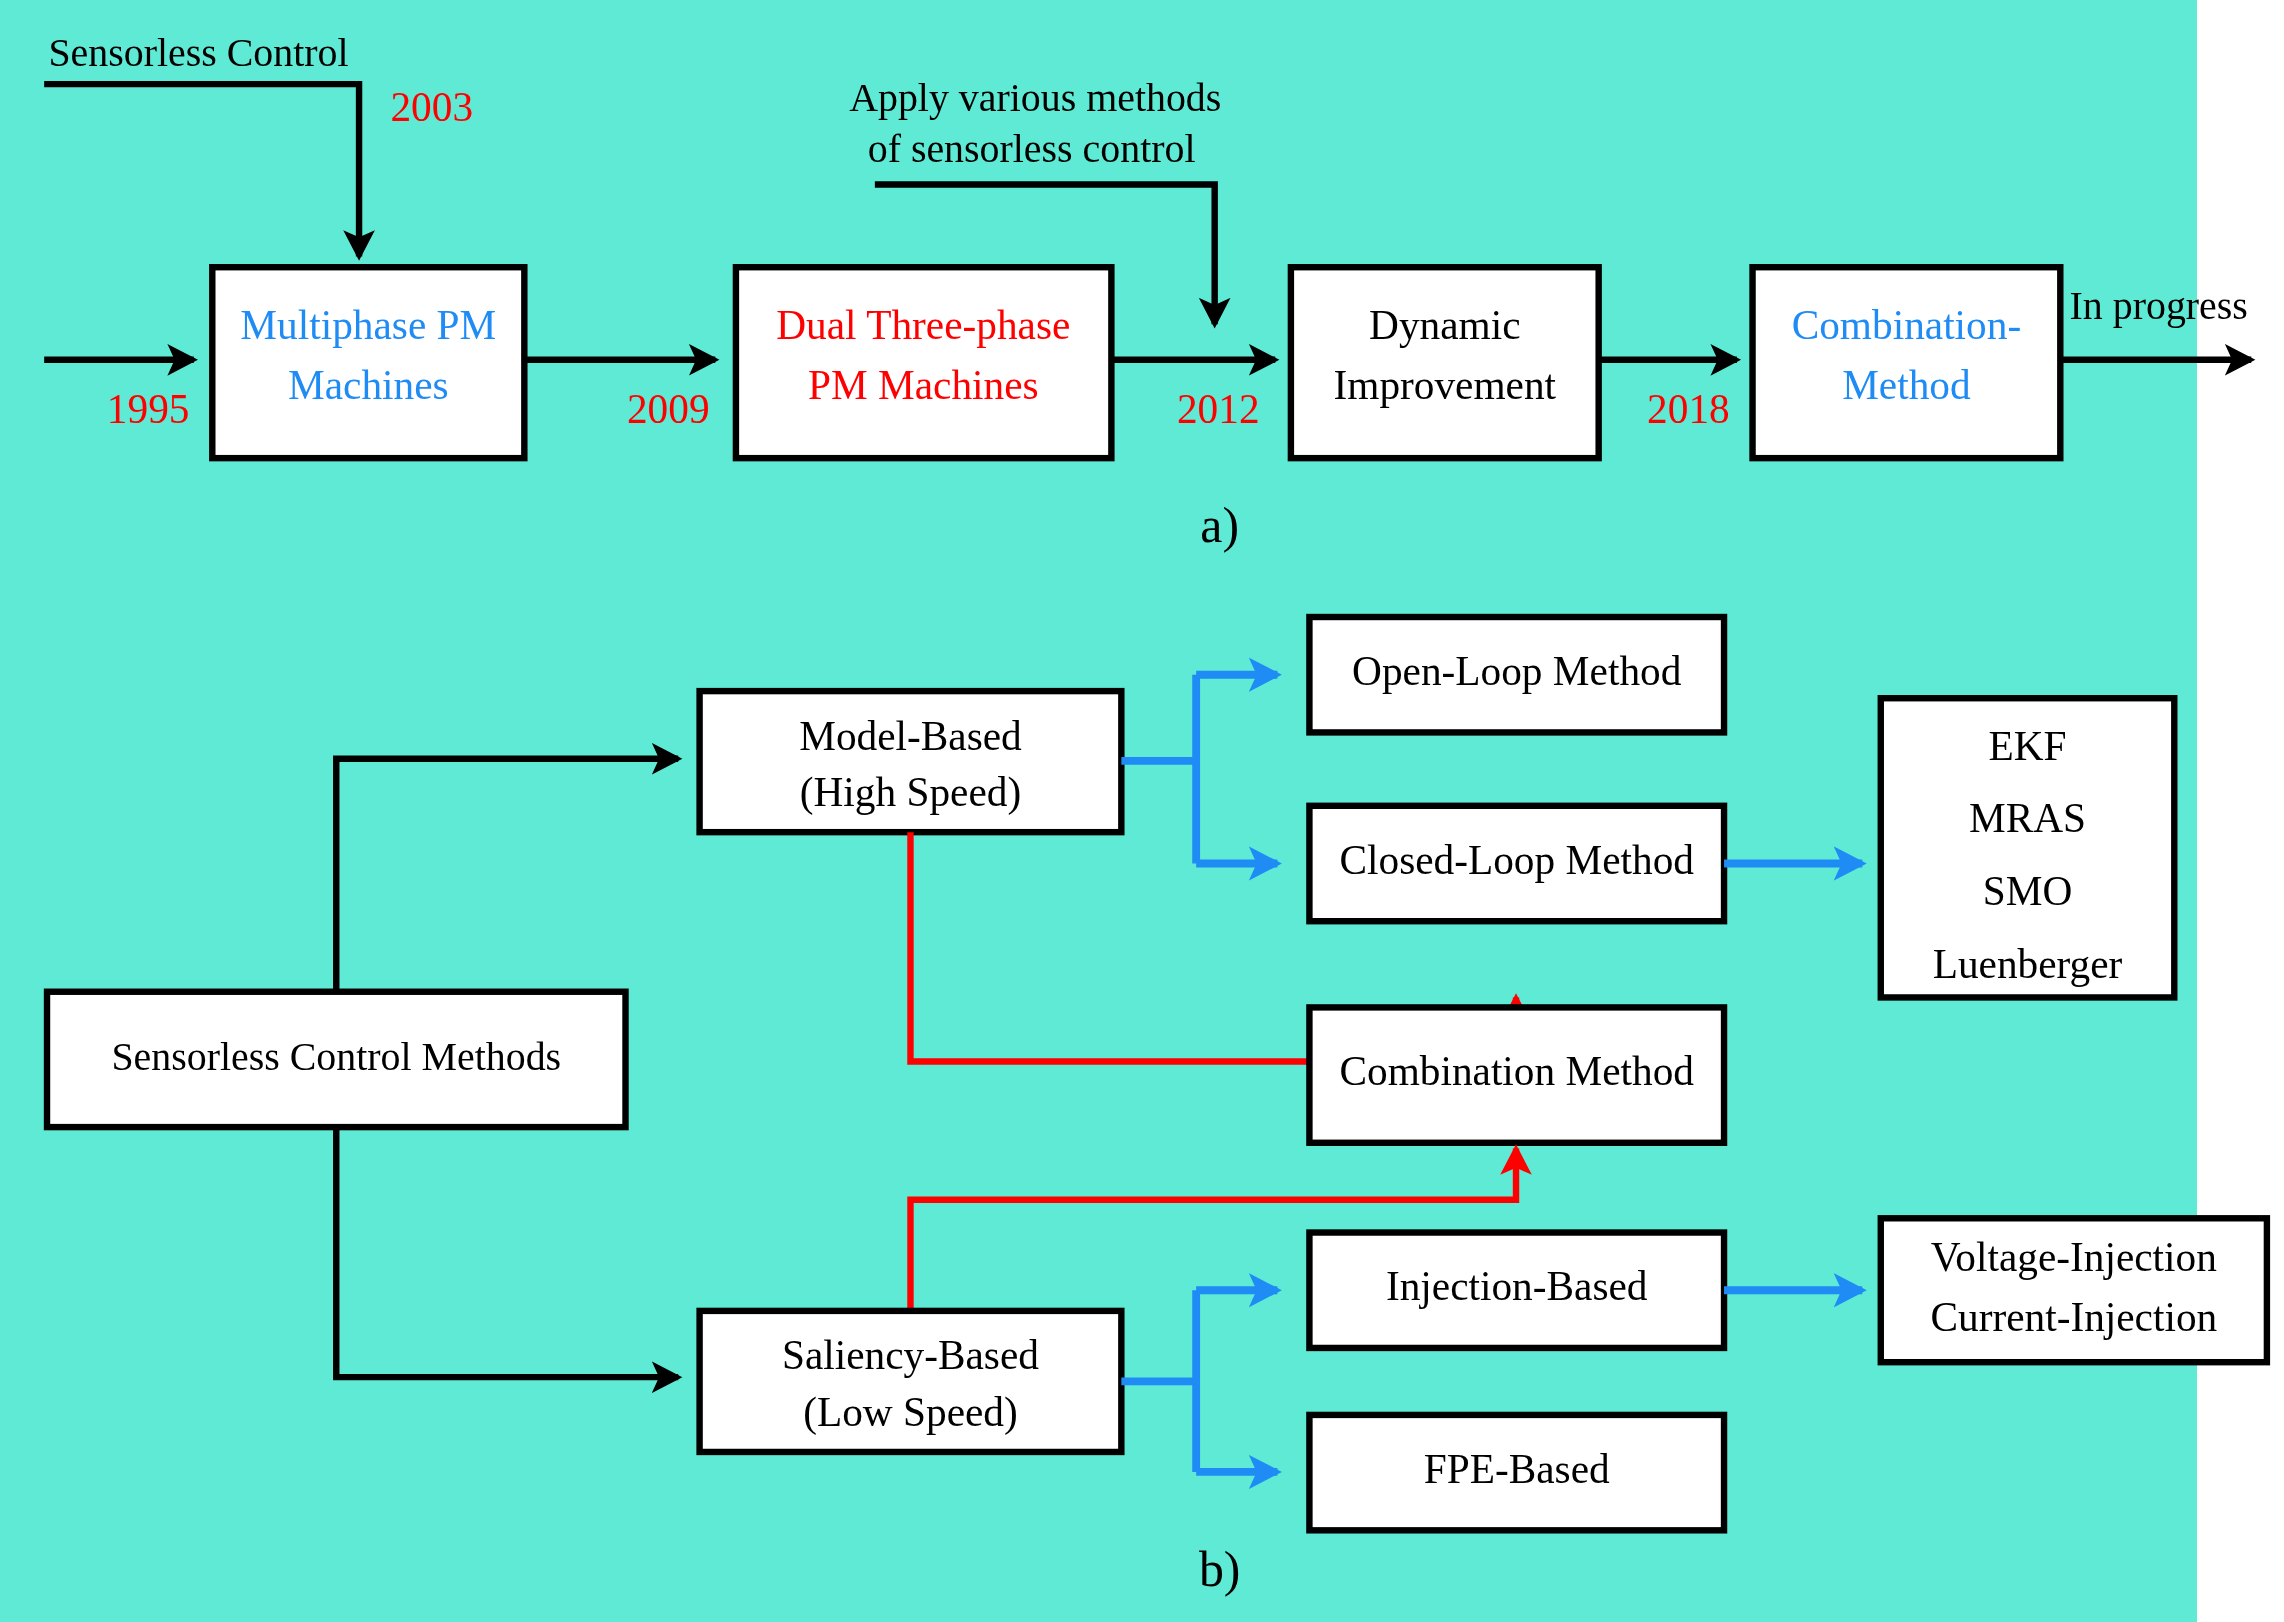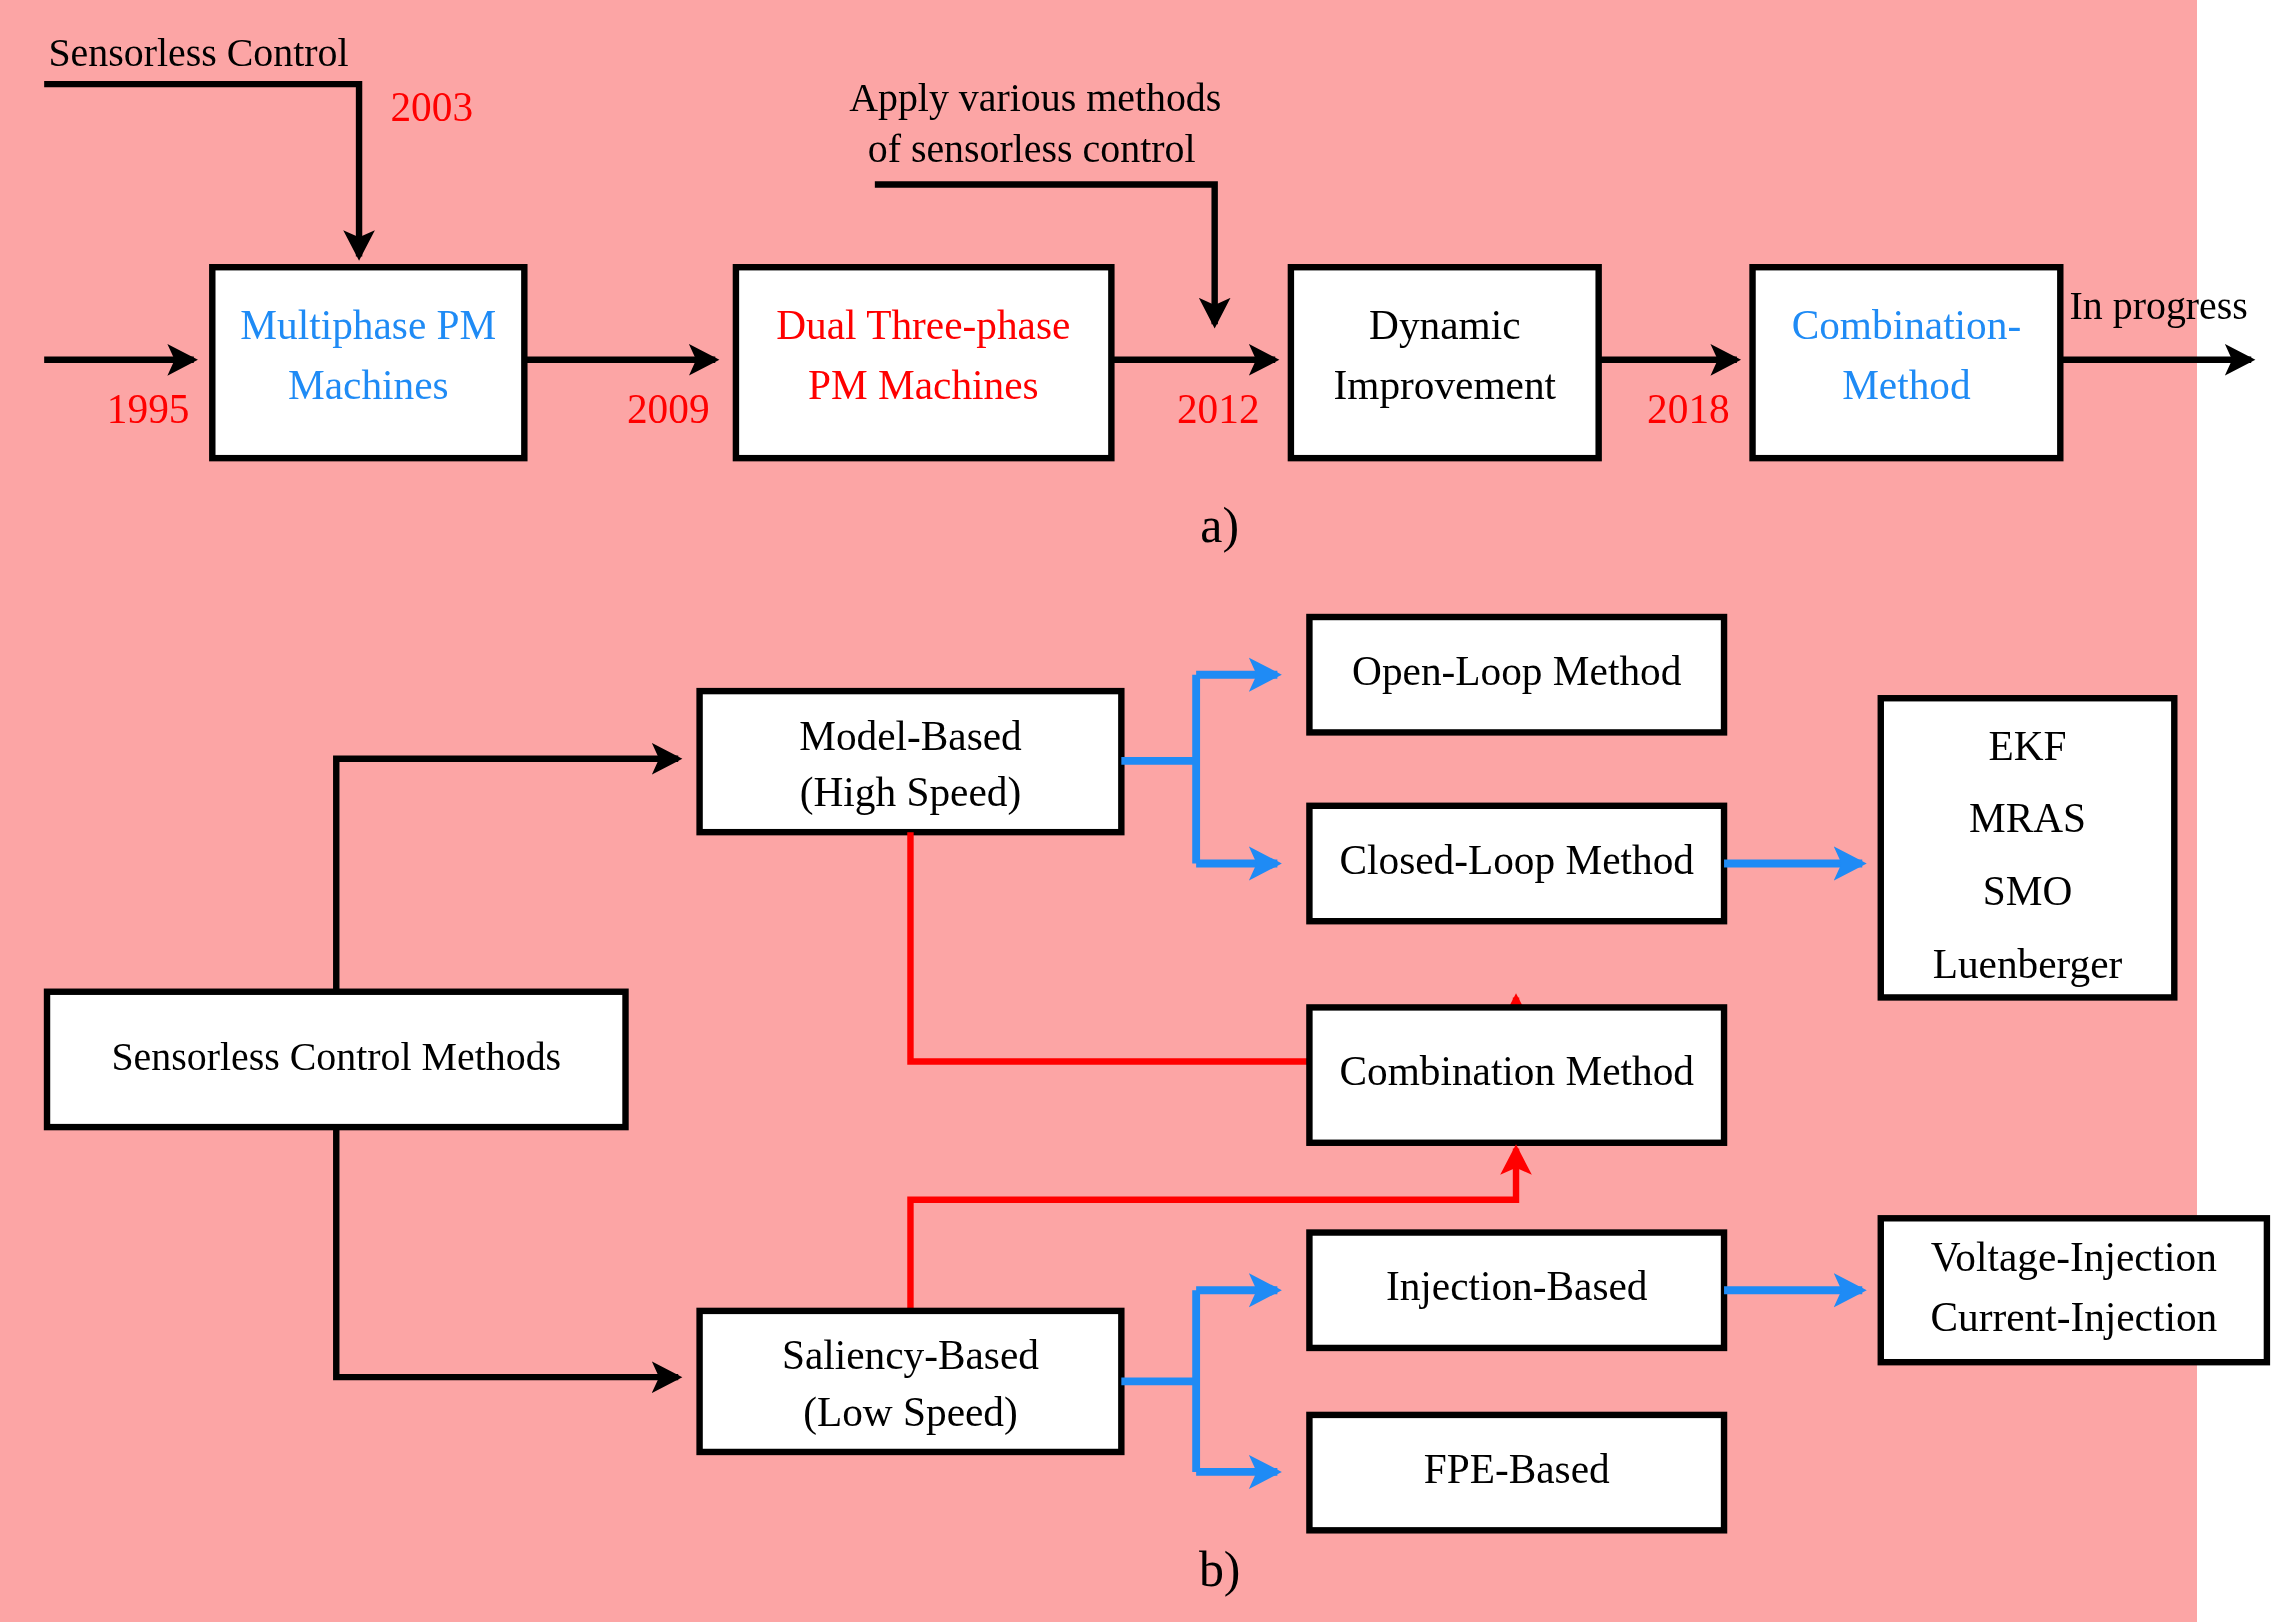--- a/index.html
+++ b/index.html
@@ -11,21 +11,21 @@
   body {
     width: 2284px;
     height: 1623px;
     font-family: "Liberation Serif", "DejaVu Serif", serif;
     overflow: hidden;
   }
   #figure-root {
     position: relative;
     width: 2197px;
     height: 1623px;
-    background: #fca5a5;
+    background: #5eead4;
   }
   svg.diagram-canvas {
     position: absolute;
     top: 0;
     left: 0;
     width: 2284px;
     height: 1623px;
     display: block;
   }
   .box-rect {

